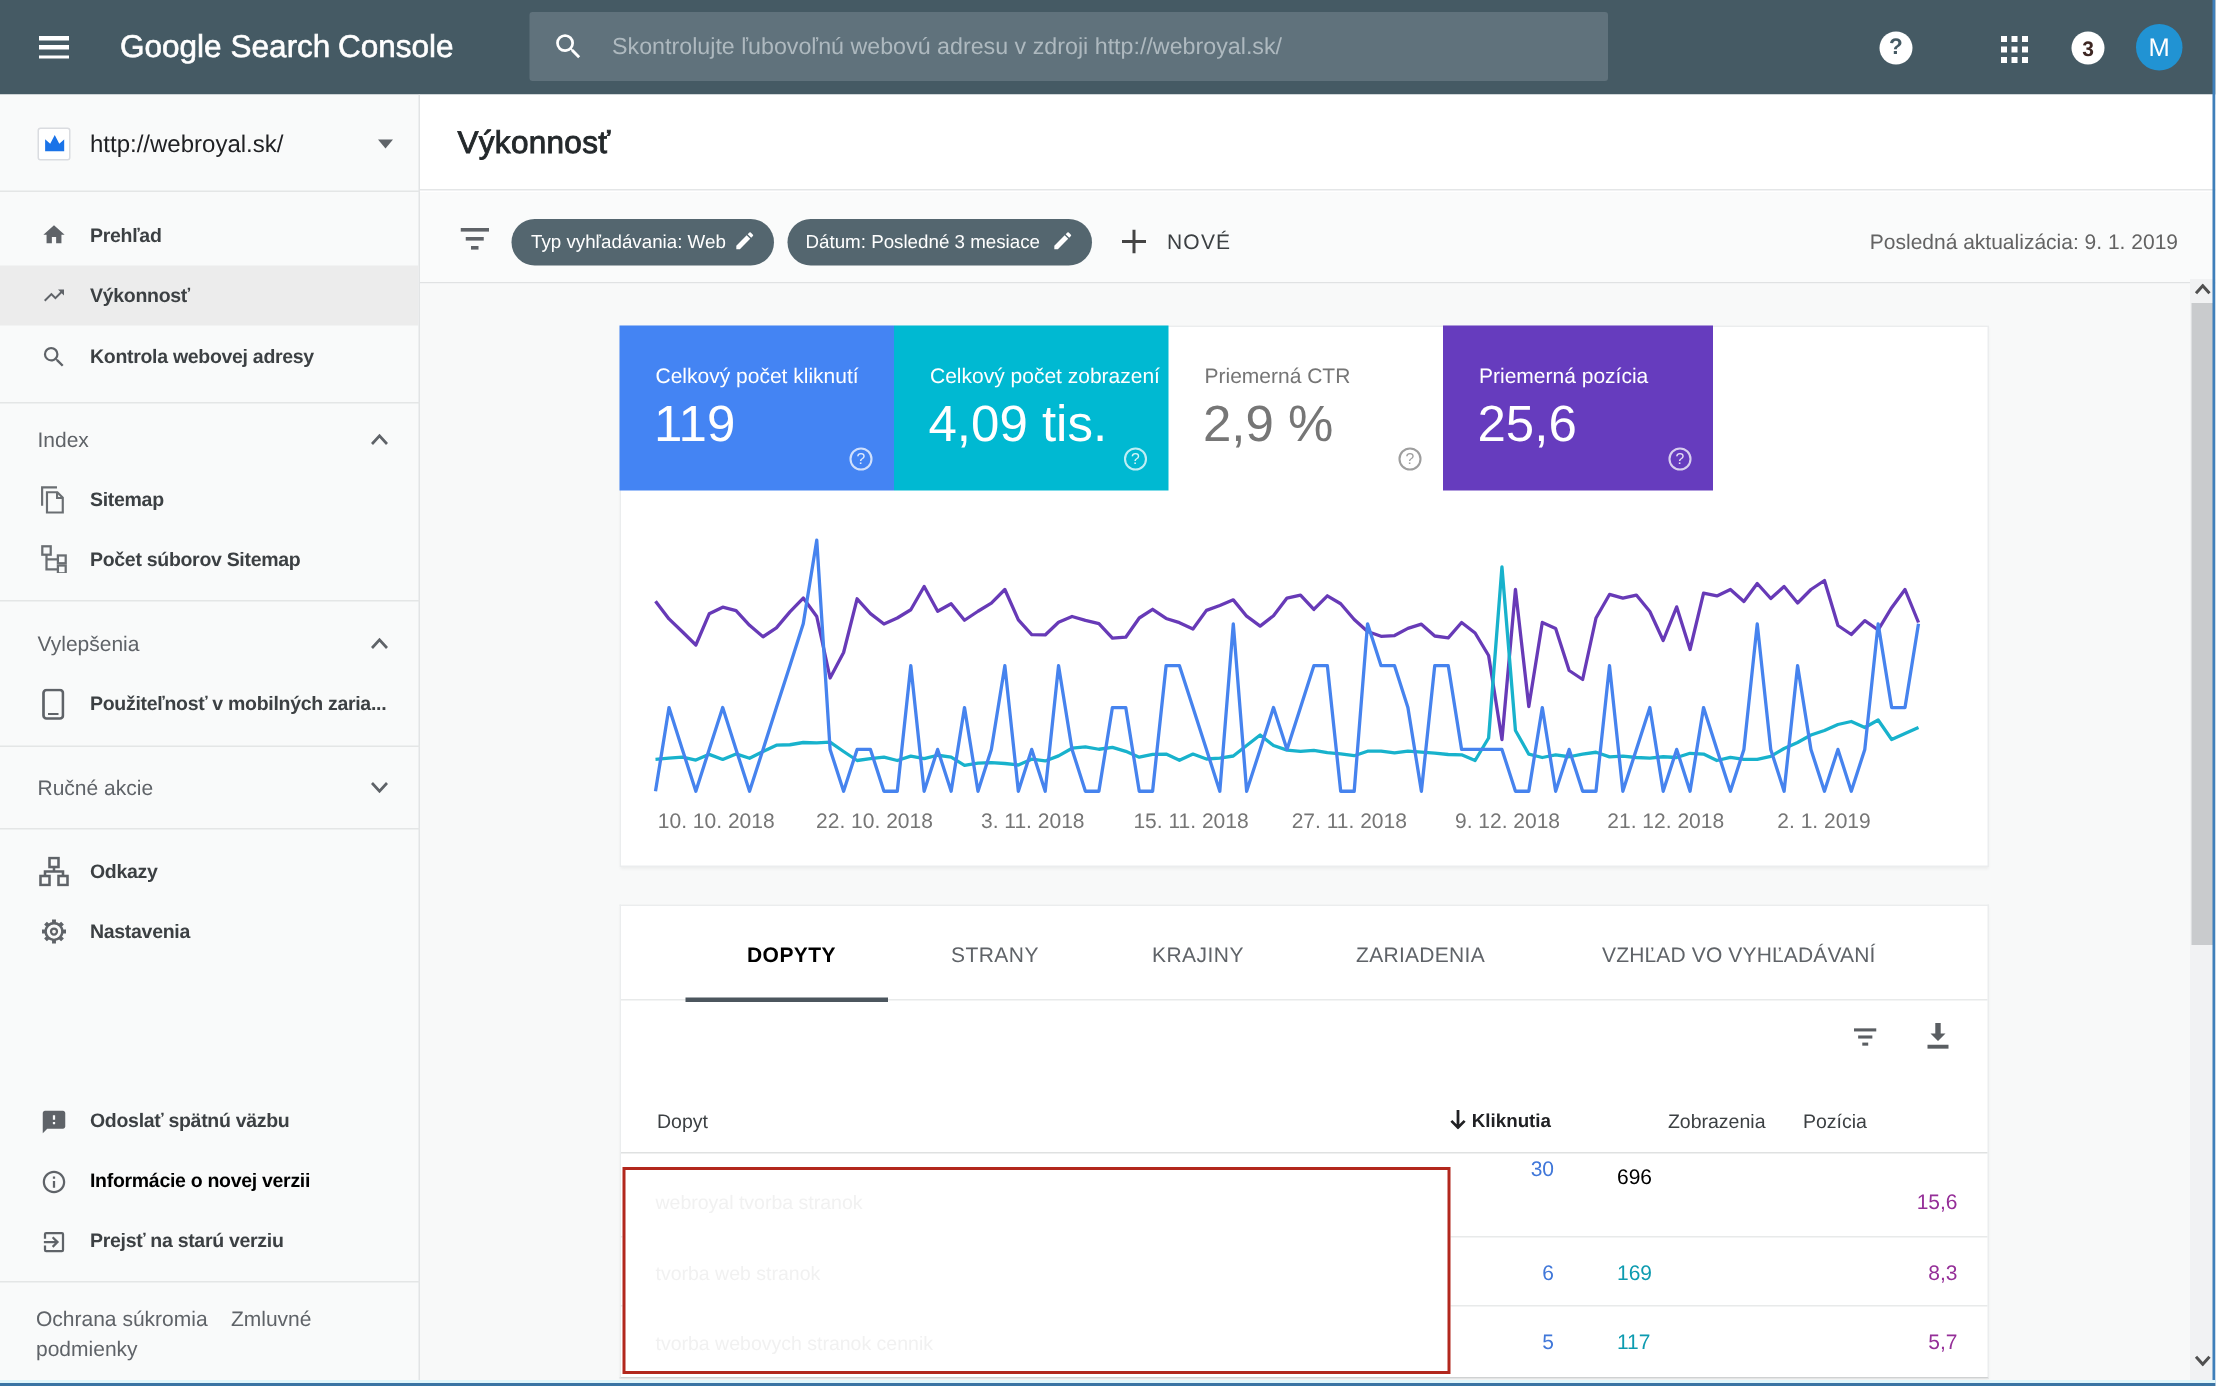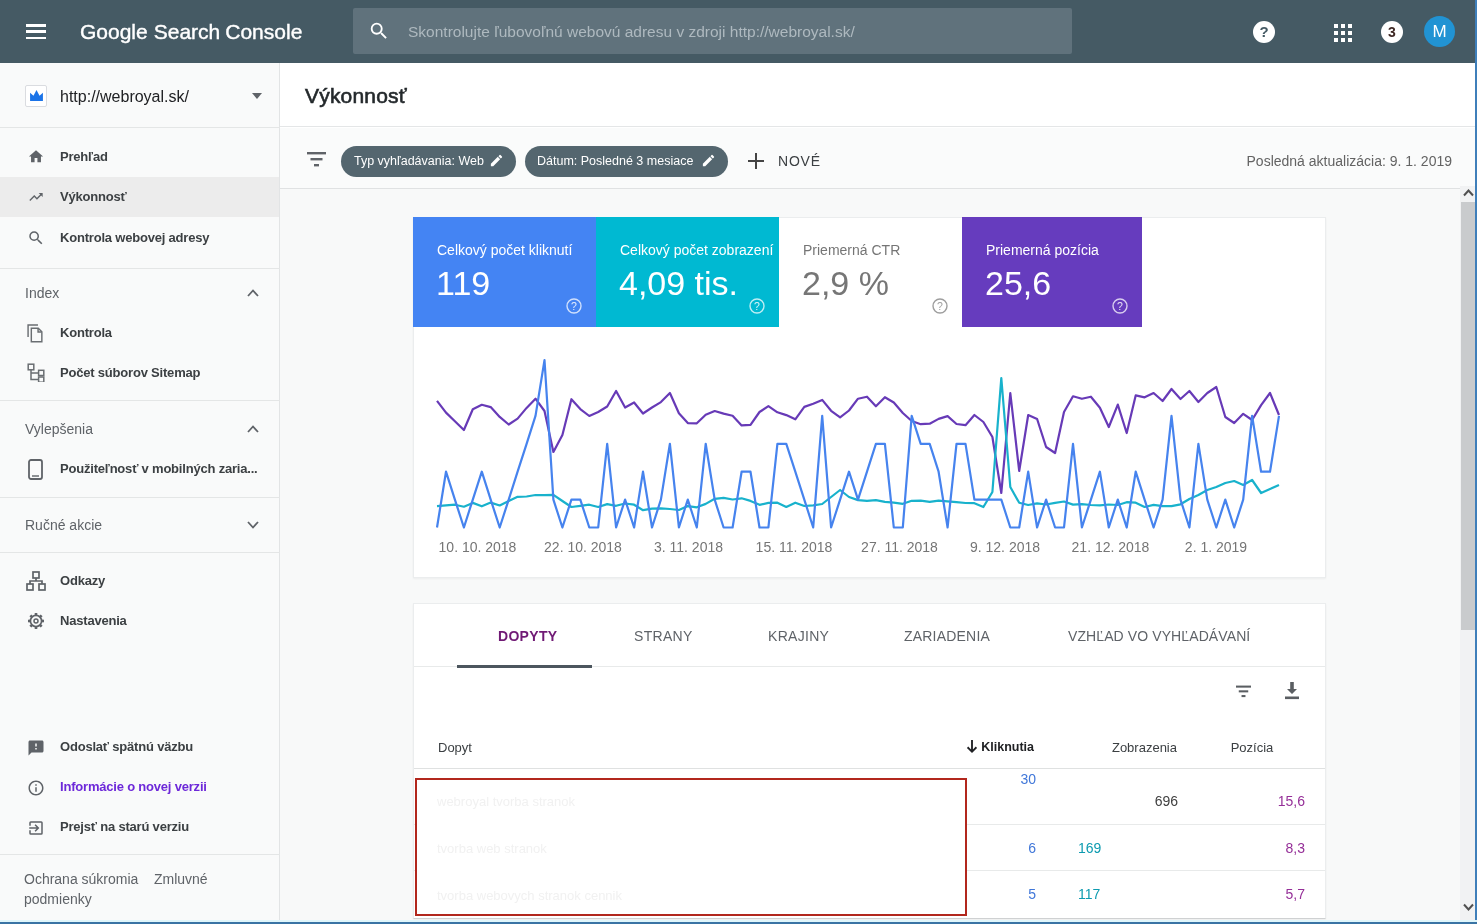--- a/index.html
+++ b/index.html
@@ -75,21 +75,21 @@
     <path fill="none" stroke="#5f6368" stroke-width="1.8" d="M1 7 L6 1.5 L11 7"></path>
   </svg>
 <svg class="a" style="left:27px;top:324px" width="18" height="19" viewBox="0 0 20 21">
     <g fill="none" stroke="#6a6e72" stroke-width="1.6">
       <path d="M4.5 4.5 V1 H12 M4.5 4.5 H1 V1 H4.5 Z M1 1 H12 M1 1 V13 H4.5" stroke-width="0"></path>
       <path d="M12.2 1 H1.2 V14.5"></path>
       <path d="M4.8 4.6 H12.5 L16.5 8.6 V19.6 H4.8 Z"></path>
       <path d="M12.3 4.8 V8.8 H16.3"></path>
     </g>
   </svg>
-<div class="a" style="left:60px;top:325px;font-size:13px;font-weight:700;letter-spacing:-0.2px;color:#3c4043">Kontrola</div>
+<div class="a" style="left:60px;top:325px;font-size:13px;font-weight:700;letter-spacing:-0.2px;color:#3c4043">Sitemap</div>
 <svg class="a" style="left:27px;top:363px" width="19" height="19" viewBox="0 0 19 19">
     <g fill="none" stroke="#6a6e72" stroke-width="1.5">
       <rect x="1.2" y="1.2" width="5.6" height="5.6"></rect>
       <path d="M4 6.8 V16.6 H11.6 M4 9.9 H11.6"></path>
       <rect x="11.6" y="7.3" width="5.2" height="5.2"></rect>
       <rect x="11.6" y="14" width="5.2" height="5.2"></rect>
     </g>
   </svg>
 <div class="a" style="left:60px;top:365px;font-size:13px;font-weight:700;letter-spacing:-0.2px;color:#3c4043">Počet súborov Sitemap</div>
 <div class="a" style="left:0;top:400px;width:280px;height:1px;background:#e4e6e6"></div>
@@ -138,21 +138,21 @@
   </svg>
 <div class="a" style="left:60px;top:613px;font-size:13px;font-weight:700;letter-spacing:-0.2px;color:#3c4043">Nastavenia</div>
 
 <svg class="a" style="left:27px;top:739px" width="18" height="18" viewBox="0 0 24 24">
     <path fill="#5f6368" d="M20 2H4c-1.1 0-2 .9-2 2v18l4-4h14c1.1 0 2-.9 2-2V4c0-1.1-.9-2-2-2zm-7 12h-2v-2h2v2zm0-4h-2V6h2v4z"></path>
   </svg>
 <div class="a" style="left:60px;top:739px;font-size:13px;font-weight:700;letter-spacing:-0.2px;color:#3c4043">Odoslať spätnú väzbu</div>
 <svg class="a" style="left:27px;top:779px" width="18" height="18" viewBox="0 0 24 24">
     <path fill="#5f6368" d="M11 7h2v2h-2zm0 4h2v6h-2zm1-9C6.48 2 2 6.48 2 12s4.48 10 10 10 10-4.48 10-10S17.52 2 12 2zm0 18c-4.41 0-8-3.59-8-8s3.59-8 8-8 8 3.59 8 8-3.59 8-8 8z"></path>
   </svg>
-<div class="a" style="left:60px;top:779px;font-size:13px;font-weight:700;letter-spacing:-0.2px;color:#6d28d9">Informácie o novej verzii</div>
+<div class="a" style="left:60px;top:779px;font-size:13px;font-weight:700;letter-spacing:-0.2px;color:#000000">Informácie o novej verzii</div>
 <svg class="a" style="left:27px;top:819px" width="18" height="18" viewBox="0 0 24 24">
     <path fill="#5f6368" d="M10.09 15.59 11.5 17l5-5-5-5-1.41 1.41L12.67 11H3v2h9.67l-2.58 2.59zM19 3H5a2 2 0 0 0-2 2v4h2V5h14v14H5v-4H3v4a2 2 0 0 0 2 2h14a2 2 0 0 0 2-2V5a2 2 0 0 0-2-2z"></path>
   </svg>
 <div class="a" style="left:60px;top:819px;font-size:13px;font-weight:700;letter-spacing:-0.2px;color:#3c4043">Prejsť na starú verziu</div>
 <div class="a" style="left:0;top:854px;width:280px;height:1px;background:#e4e6e6"></div>
 <div class="a" style="left:24px;top:871px;font-size:14px;color:#5f6368">Ochrana súkromia&nbsp;&nbsp;&nbsp;&nbsp;Zmluvné<br><span style="display:inline-block;margin-top:4px">podmienky</span></div>
 
 <div class="a" style="left:280px;top:63px;width:1197px;height:64px;background:#fff;border-bottom:1px solid #e4e6e7"></div>
 <div class="a" style="left:305px;top:84px;font-size:21px;color:#23282b;font-weight:400;letter-spacing:.2px;-webkit-text-stroke:.6px #23282b">Výkonnosť</div>
 
@@ -221,21 +221,21 @@
     <text x="381" y="225">15. 11. 2018</text>
     <text x="486.5" y="225">27. 11. 2018</text>
     <text x="592" y="225">9. 12. 2018</text>
     <text x="697.5" y="225">21. 12. 2018</text>
     <text x="803" y="225">2. 1. 2019</text>
   </g>
 </svg>
 
 <div class="a" style="left:413px;top:603px;width:913px;height:316px;background:#fff;border:1px solid #ebedee;border-bottom:1px solid #cfd1d2;box-shadow:0 1px 2px rgba(0,0,0,.05)"></div>
 
-<div class="a" style="left:498px;top:628px;font-size:14px;font-weight:700;color:#701a75;letter-spacing:.3px">DOPYTY</div>
+<div class="a" style="left:498px;top:628px;font-size:14px;font-weight:700;color:#000000;letter-spacing:.3px">DOPYTY</div>
 <div class="a" style="left:634px;top:628px;font-size:14px;color:#5f6368;letter-spacing:.3px">STRANY</div>
 <div class="a" style="left:768px;top:628px;font-size:14px;color:#5f6368;letter-spacing:.3px">KRAJINY</div>
 <div class="a" style="left:904px;top:628px;font-size:14px;color:#5f6368;letter-spacing:.2px">ZARIADENIA</div>
 <div class="a" style="left:1068px;top:628px;font-size:14px;color:#5f6368;letter-spacing:.1px">VZHĽAD VO VYHĽADÁVANÍ</div>
 <div class="a" style="left:414px;top:666px;width:911px;height:1px;background:#e8eaea"></div>
 <div class="a" style="left:457px;top:665px;width:135px;height:3px;background:#4c565e"></div>
 
 <svg class="a" style="left:1236px;top:685px" width="15" height="13" viewBox="0 0 19 15">
     <g fill="#5a5e62">
       <rect x="0" y="0" width="19" height="2.6"></rect>
@@ -249,27 +249,27 @@
       <rect x="1" y="14.5" width="14" height="2.6"></rect>
     </g>
   </svg>
 
 <div class="a" style="left:438px;top:740px;font-size:13px;color:#3c4043">Dopyt</div>
 <svg class="a" style="left:966px;top:740px" width="12" height="13" viewBox="0 0 13 14">
     <path fill="#202124" d="M6.5 14 L1 8.5 L2.4 7.1 L5.5 10.2 L5.5 0 L7.5 0 L7.5 10.2 L10.6 7.1 L12 8.5 Z"></path>
   </svg>
 <div class="a" style="left:934px;top:740px;width:100px;text-align:right;font-size:12.5px;font-weight:700;color:#202124">Kliknutia</div>
 <div class="a" style="left:1077px;top:740px;width:100px;text-align:right;font-size:13px;color:#3c4043">Zobrazenia</div>
-<div class="a" style="left:1202px;top:740px;width:100px;text-align:center;font-size:13px;color:#3c4043">Pozícia</div>
+<div class="a" style="left:1202px;top:740px;width:100px;text-align:left;font-size:13px;color:#3c4043">Pozícia</div>
 <div class="a" style="left:414px;top:768px;width:911px;height:1px;background:#dfe1e1"></div>
 
 <div class="a" style="left:414px;top:824px;width:911px;height:1px;background:#e8eaea"></div>
 <div class="a" style="left:414px;top:870px;width:911px;height:1px;background:#e8eaea"></div>
 <div class="a" style="left:936px;top:771px;width:100px;text-align:right;font-size:14px;color:#4077d9">30</div>
-<div class="a" style="left:1078px;top:793px;width:100px;text-align:right;font-size:14px;color:#404040">696</div>
+<div class="a" style="left:1078px;top:776px;width:100px;text-align:left;font-size:14px;color:#000000">696</div>
 <div class="a" style="left:1205px;top:793px;width:100px;text-align:right;font-size:14px;color:#952f98">15,6</div>
 <div class="a" style="left:936px;top:840px;width:100px;text-align:right;font-size:14px;color:#4077d9">6</div>
 <div class="a" style="left:1078px;top:840px;width:100px;text-align:left;font-size:14px;color:#0d9bb0">169</div>
 <div class="a" style="left:1205px;top:840px;width:100px;text-align:right;font-size:14px;color:#952f98">8,3</div>
 <div class="a" style="left:936px;top:886px;width:100px;text-align:right;font-size:14px;color:#4077d9">5</div>
 <div class="a" style="left:1078px;top:886px;width:100px;font-size:14px;color:#0d9bb0">117</div>
 <div class="a" style="left:1205px;top:886px;width:100px;text-align:right;font-size:14px;color:#952f98">5,7</div>
 
 <div class="a" style="left:415px;top:778px;width:552px;height:138px;background:#fff;border:2px solid #b2271d"></div>
 <div class="a" style="left:437px;top:794px;font-size:13px;color:#f1f1f1">webroyal tvorba stranok</div>

